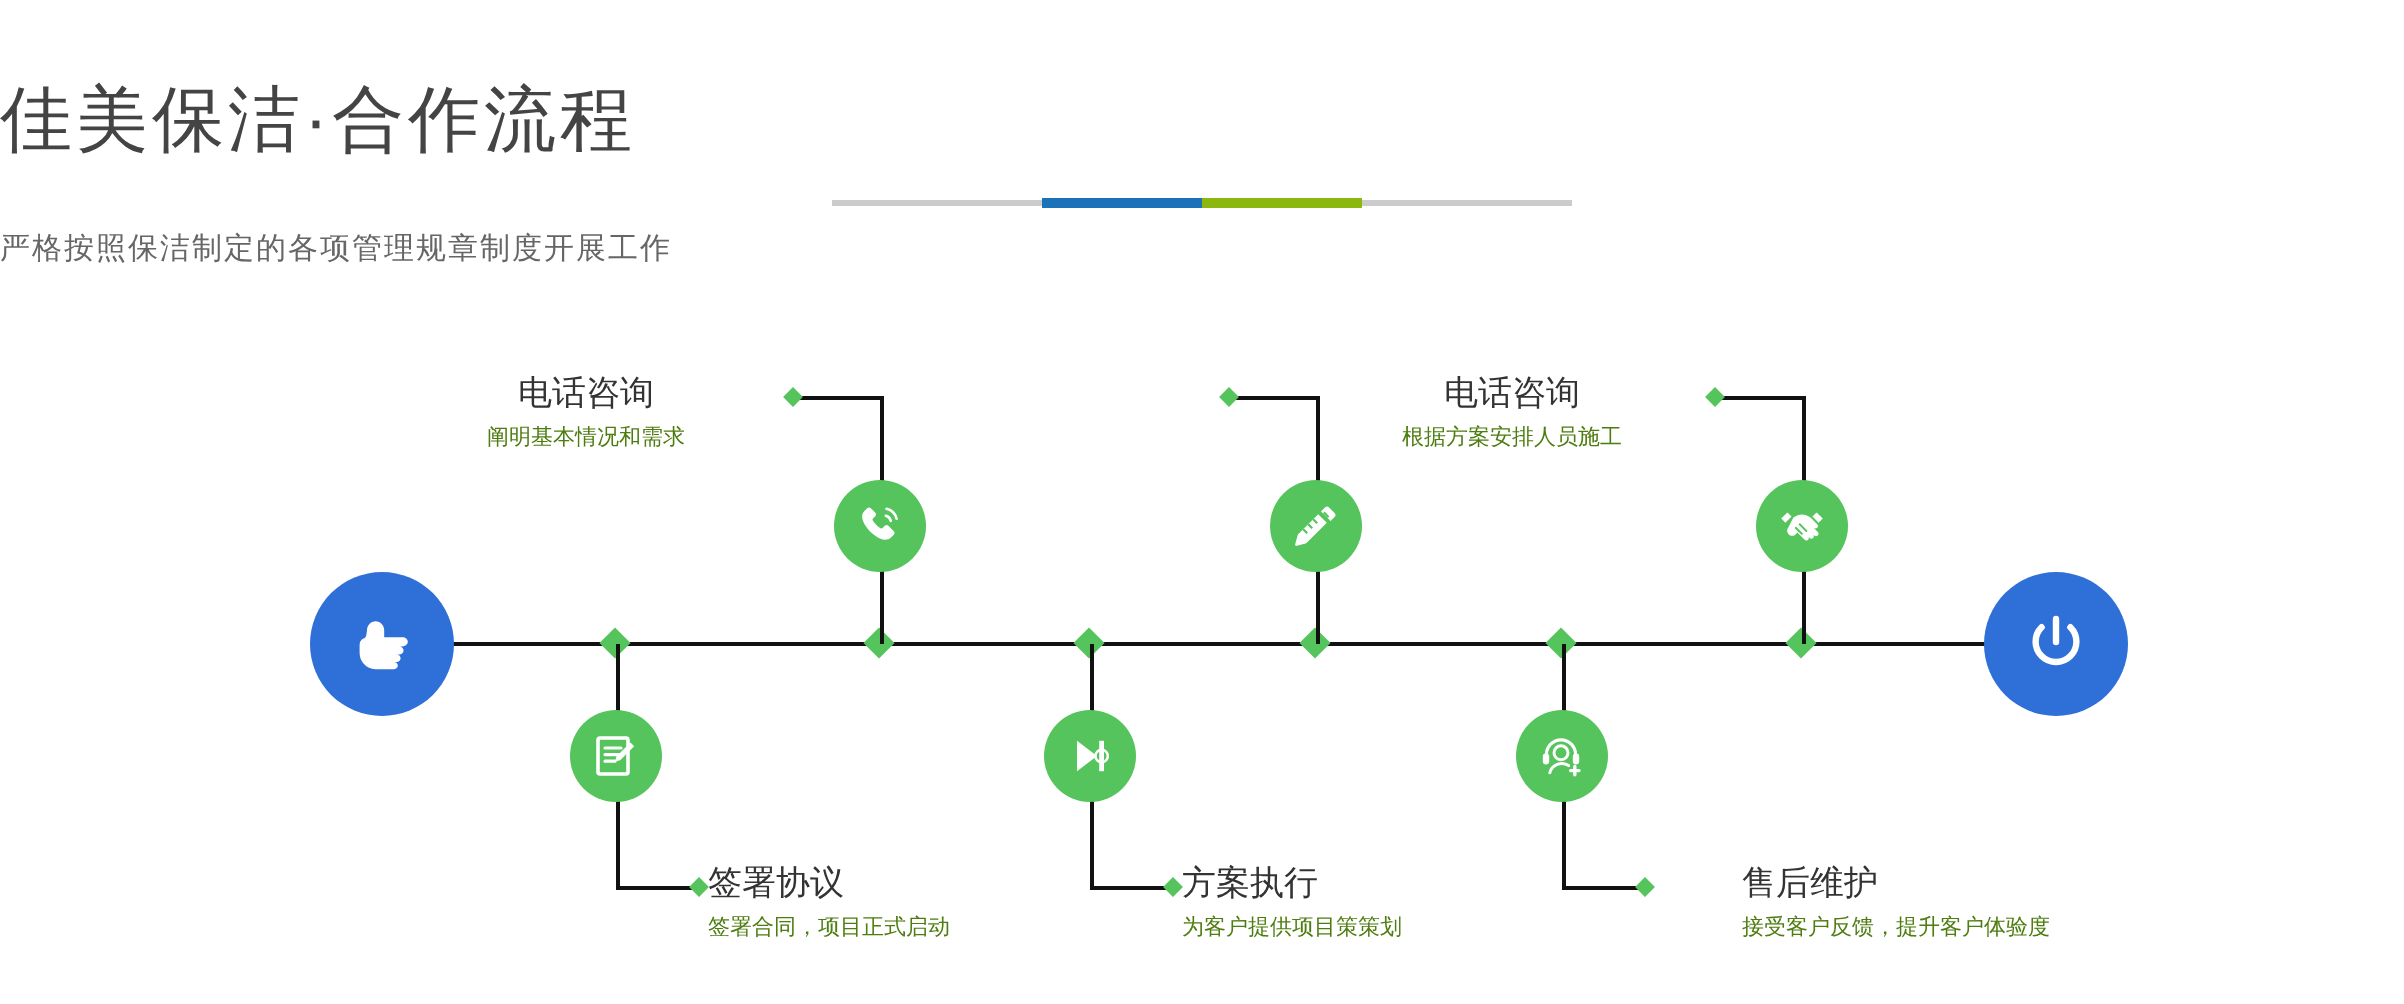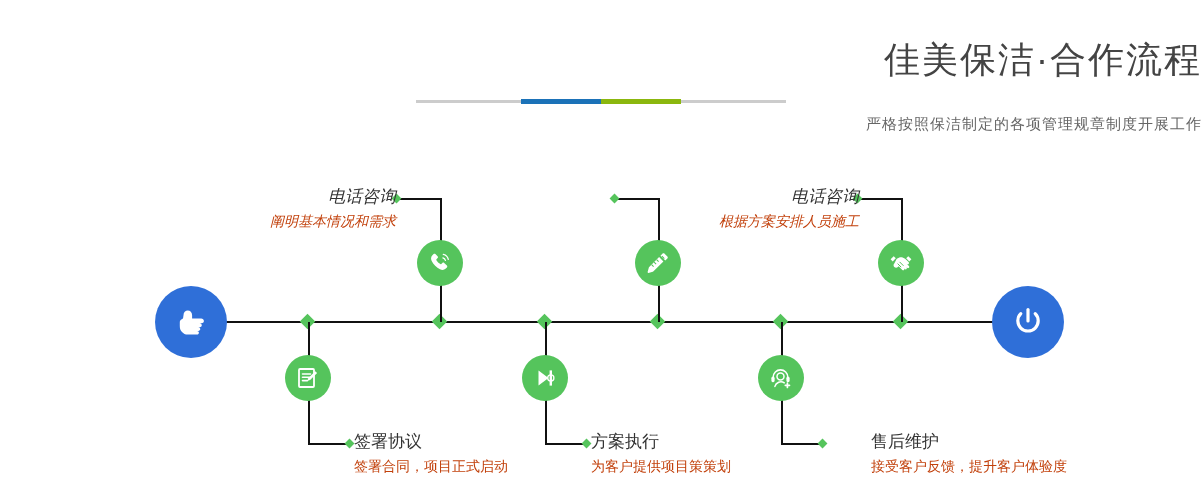--- a/index.html
+++ b/index.html
@@ -7,21 +7,21 @@
     width:1202px;height:502px;
     background:#ffffff;
     font-family:"Liberation Sans","DejaVu Sans",sans-serif;
     color:#333333;
     overflow:hidden;
     position:relative;
   }
   #stage{position:relative;width:1202px;height:502px;}
 
   
-  .header{position:absolute;left:0;top:0;width:1202px;text-align:right;}
+  .header{position:absolute;left:0;top:0;width:1202px;text-align:left;}
   .title{
     font-size:36px;color:#444444;letter-spacing:2px;
     margin-top:38px;line-height:1.2;font-weight:normal;
   }
   .divider{
     position:relative;width:370px;height:3px;margin:19px auto 0 auto;
     background:#cccccc;
   }
   .divider .seg-blue{
     position:absolute;left:105px;top:-1px;width:80px;height:5px;background:#1b72b8;
@@ -58,22 +58,22 @@
   
   .bubble{
     position:absolute;width:46px;height:46px;border-radius:50%;
     background:#55c45c;display:flex;align-items:center;justify-content:center;
   }
   .bubble svg{display:block;}
 
   
   .label{position:absolute;}
   .label .hd{font-size:17px;color:#333333;line-height:1.25;white-space:nowrap;}
-  .label .sb{font-size:14px;color:#c2410c;line-height:1.35;margin-top:5px;white-space:nowrap;}
-  .label.right{text-align:right;font-style:italic;}
+  .label .sb{font-size:11px;color:#4d7c0f;line-height:1.35;margin-top:5px;white-space:nowrap;}
+  .label.right{text-align:center;}
   .label.left{text-align:left;}
 </style>
 </head>
 <body>
 
 <div id="stage">
 
   <div class="header">
     <div class="title">佳美保洁·合作流程</div>
     <div class="divider">

